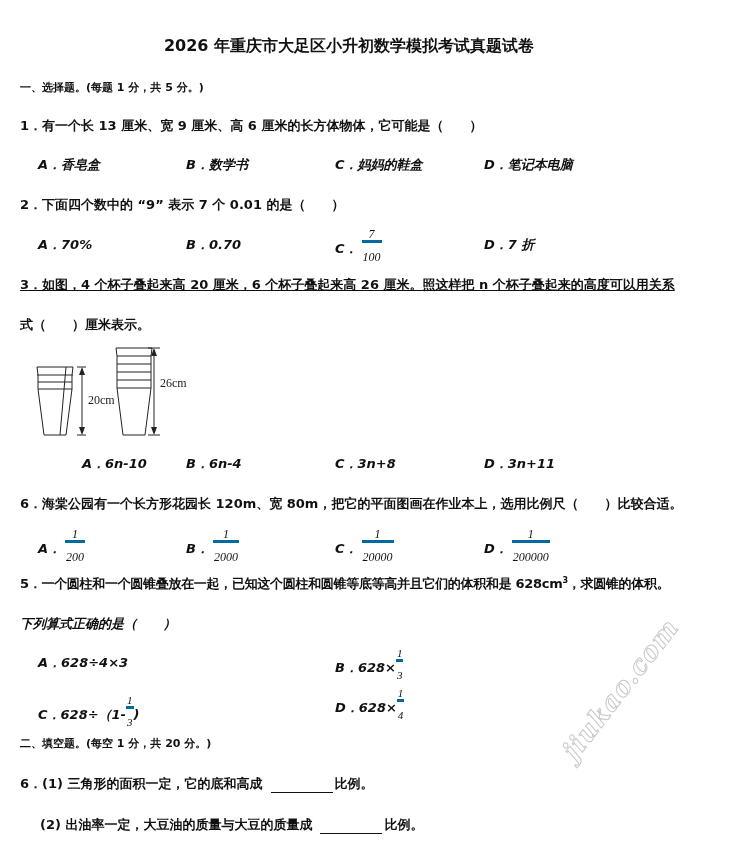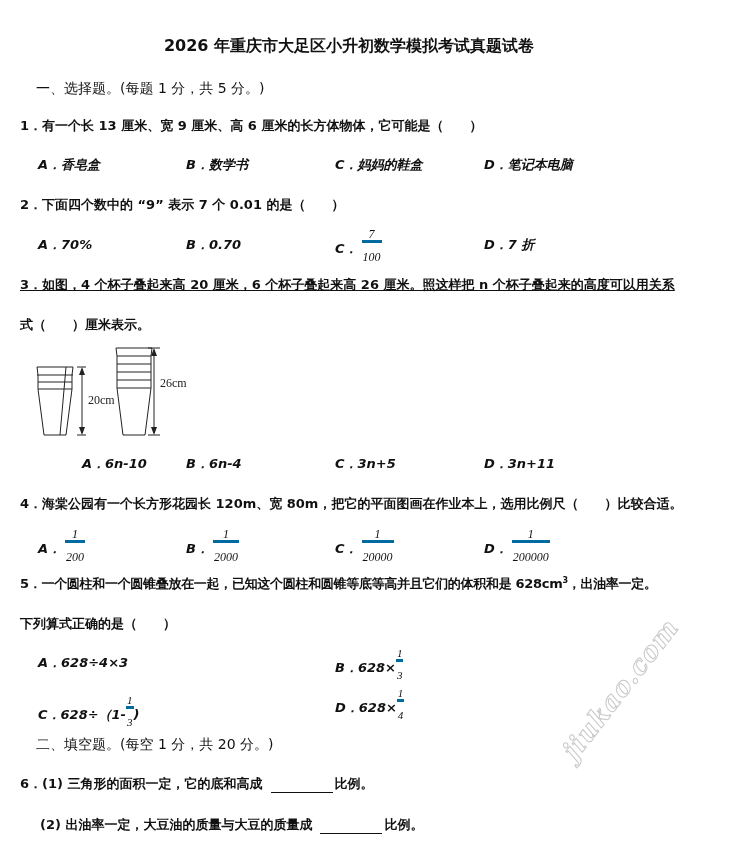--- a/index.html
+++ b/index.html
@@ -5,21 +5,21 @@
   * { margin: 0; padding: 0; box-sizing: border-box; }
   html, body { width: 730px; height: 862px; background: #ffffff; overflow: hidden; }
   body {
     position: relative;
     font-family: "DejaVu Sans", "Liberation Sans", sans-serif;
     color: #111111;
     font-size: 13px;
   }
   .abs { position: absolute; white-space: nowrap; }
   .title { font-size: 16px; font-weight: bold; left: 0; width: 698px; text-align: center; top: 36px; }
-  .section { font-size: 14px; font-weight: normal; left: 20px; margin-left: 16px; }
+  .section { font-size: 11px; font-weight: bold; left: 20px; }
   .q { font-size: 13px; font-weight: bold; left: 20px; }
   .opt { font-size: 13px; font-weight: bold; font-style: italic; }
   .frac {
     display: inline-flex; flex-direction: column; align-items: center;
     vertical-align: middle; font-family: "Liberation Serif", "DejaVu Serif", serif;
     font-weight: normal; font-size: 12px; line-height: 12px; margin-left: 4px;
   }
   .frac .num { display: block; padding: 0 1px; }
   .frac .den { display: block; border-top: 3px solid #0369a1; padding: 8px 1px; }
   .frac.small { font-size: 11px; line-height: 11px; margin-left: 0; }
@@ -119,24 +119,24 @@
     <line x1="118" y1="90" x2="130" y2="90"></line>
     <line x1="124" y1="5" x2="124" y2="88"></line>
   </g>
   <polygon points="124,3 121,11 127,11" fill="#222"></polygon>
   <polygon points="124,90 121,82 127,82" fill="#222"></polygon>
   <text x="130" y="42" font-size="12" fill="#222">26cm</text>
 </svg>
 
 <div class="abs opt" style="top:455px; left:38px;margin-left:44px;">A．6n-10</div>
 <div class="abs opt" style="top:455px; left:186px;">B．6n-4</div>
-<div class="abs opt" style="top:455px; left:335px;">C．3n+5</div>
+<div class="abs opt" style="top:455px; left:335px;">C．3n+8</div>
 <div class="abs opt" style="top:455px; left:484px;">D．3n+11</div>
 
-<div class="abs q" style="top:495px;">4．海棠公园有一个长方形花园长 120m、宽 80m，把它的平面图画在作业本上，选用比例尺（　　）比较合适。</div>
+<div class="abs q" style="top:495px;">6．海棠公园有一个长方形花园长 120m、宽 80m，把它的平面图画在作业本上，选用比例尺（　　）比较合适。</div>
 <div class="abs opt" style="top:528px; left:38px;">
   <span>A．</span><span class="frac">
       <span class="num">1</span>
       <span class="den">200</span>
     </span>
 </div>
 <div class="abs opt" style="top:528px; left:186px;">
   <span>B．</span><span class="frac">
       <span class="num">1</span>
       <span class="den">2000</span>
@@ -149,23 +149,23 @@
     </span>
 </div>
 <div class="abs opt" style="top:528px; left:484px;">
   <span>D．</span><span class="frac">
       <span class="num">1</span>
       <span class="den">200000</span>
     </span>
 </div>
 
 <div class="abs q" style="top:575px; letter-spacing:-0.3px;">
-  <span>5．一个圆柱和一个圆锥叠放在一起，已知这个圆柱和圆锥等底等高并且它们的体积和是 628cm</span><sup>3</sup><span>，出油率一定。</span>
+  <span>5．一个圆柱和一个圆锥叠放在一起，已知这个圆柱和圆锥等底等高并且它们的体积和是 628cm</span><sup>3</sup><span>，求圆锥的体积。</span>
 </div>
-<div class="abs q" style="top:615px;">下列算式正确的是（　　）</div>
+<div class="abs q" style="top:615px;font-style:italic;">下列算式正确的是（　　）</div>
 
 <div class="abs opt" style="top:654px; left:38px;">
   <span>A．</span><span>628÷4×3</span>
 </div>
 <div class="abs opt" style="top:648px; left:335px;">
   <span>B．</span><span>628×</span><span class="frac small">
       <span class="num">1</span>
       <span class="den">3</span>
     </span>
 </div>

